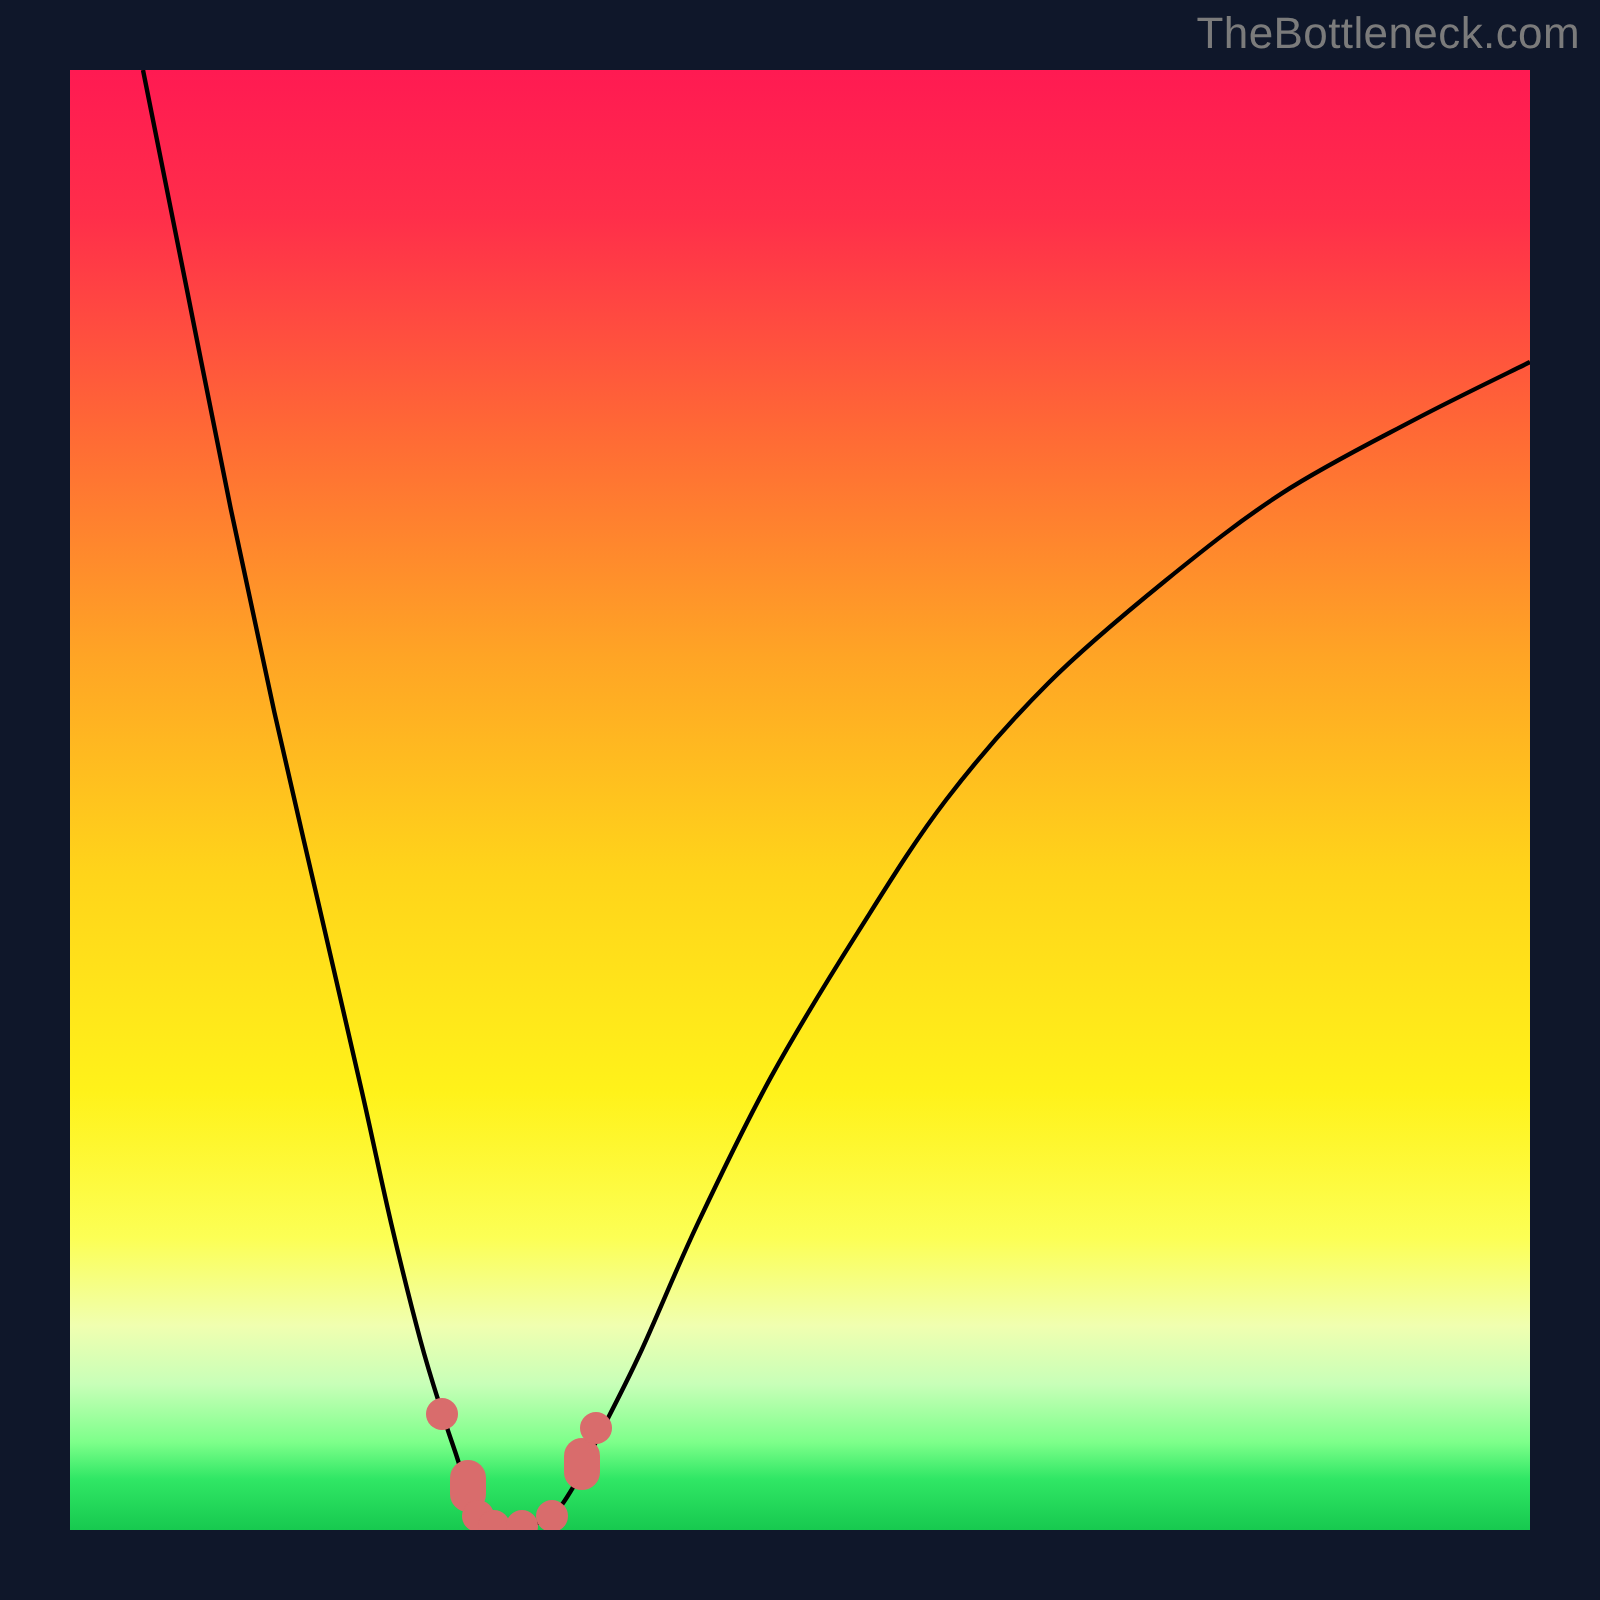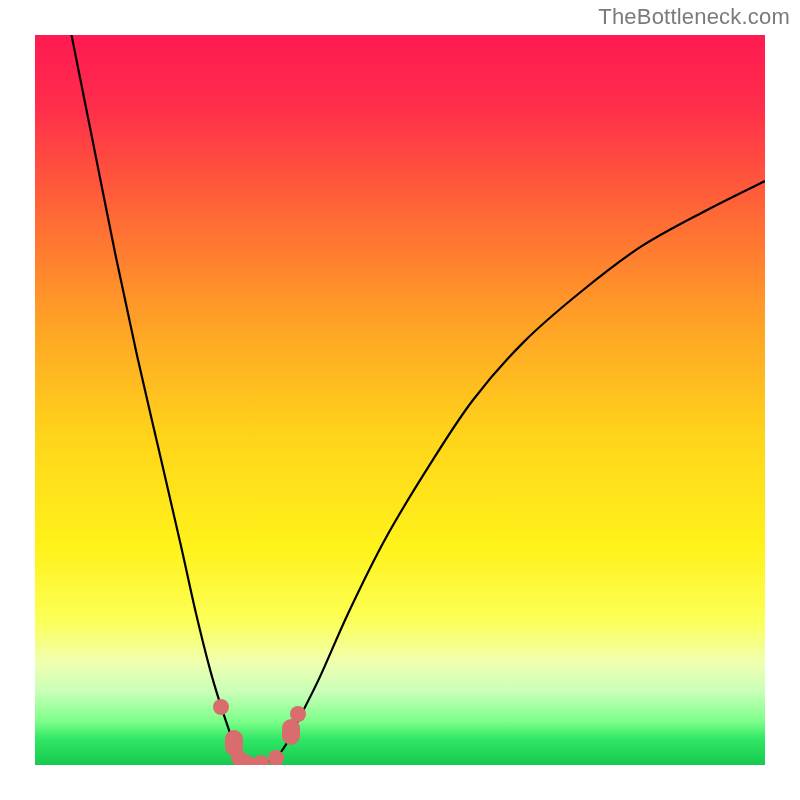--- a/index.html
+++ b/index.html
@@ -11,21 +11,21 @@
   body {
     background: #000;
     position: relative;
     overflow: hidden;
   }
   .frame {
     position: absolute;
     top: 0; left: 0;
     width: 800px;
     height: 800px;
-    background: #ffffff;
+    background: #0f172a;
   }
   .plot-area {
     position: absolute;
     top: 35px;
     left: 35px;
     width: 730px;
     height: 730px;
     overflow: hidden;
   }
   .gradient {

